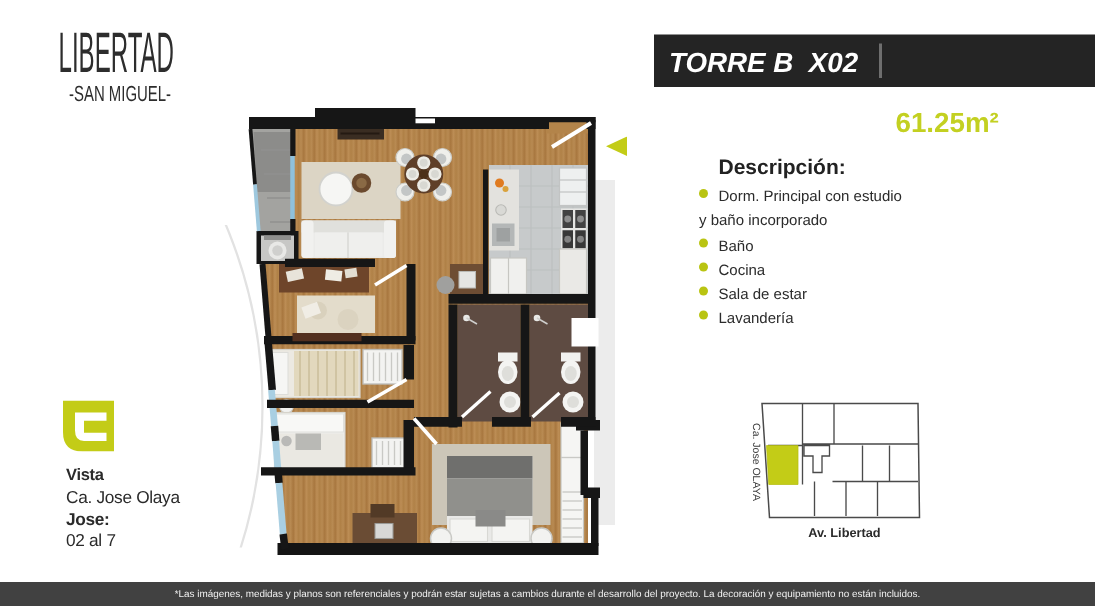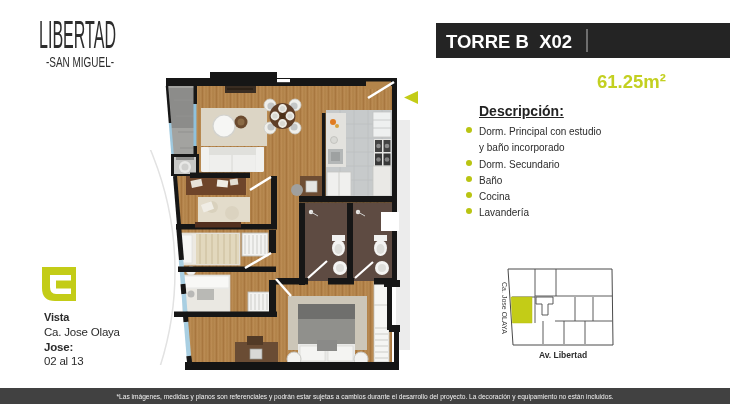--- a/index.html
+++ b/index.html
@@ -19,33 +19,33 @@
   <circle cx="-137" cy="271" r="312" fill="none" stroke="#e2e2e2" stroke-width="1.5" clip-path="url(#arcclip)"></circle>
 </svg>
 
 <svg class="abs" style="left:0;top:0" width="170" height="90" viewBox="0 0 170 90">
   <text x="39" y="48" font-size="38" fill="#2d2d2d" font-family="Liberation Sans, sans-serif" textLength="77" lengthAdjust="spacingAndGlyphs">LIBERTAD</text>
   <text x="46" y="67" font-size="14.5" fill="#2d2d2d" font-family="Liberation Sans, sans-serif" textLength="68" lengthAdjust="spacingAndGlyphs">-SAN MIGUEL-</text>
 </svg>
 
 <div class="abs" style="left:436px;top:23px;width:294px;height:35px;background:#242424;"></div>
 
-<div class="abs" style="left:446px;top:30.5px;width:200px;height:24px;color:#ffffff;font-size:18.5px;font-weight:bold;">TORRE B&nbsp; X02</div>
+<div class="abs" style="left:446px;top:30.5px;width:200px;height:24px;color:#ffffff;font-size:18.5px;font-weight:bold;font-style:italic;">TORRE B&nbsp; X02</div>
 
 <div class="abs" style="left:586px;top:29px;width:2px;height:23px;background:#6e6e6e;"></div>
 
 <div class="abs" style="left:597px;top:30.5px;width:120px;height:24px;color:#c3d021;font-size:18.5px;font-weight:bold;margin-top:40px;">61.25m²</div>
 
-<div class="abs" style="left:479px;top:103px;font-size:14px;font-weight:bold;color:#222;text-decoration:underline;">Descripción:</div>
+<div class="abs" style="left:479px;top:103px;font-size:14px;font-weight:bold;color:#222;">Descripción:</div>
 
 <div class="abs" style="left:466px;top:124px;font-size:10px;color:#2b2b2b;line-height:16.3px;">
-  <div><span style="display:inline-block;width:6px;height:6px;border-radius:3px;background:#b9c412;margin-right:7px;vertical-align:2px;"></span>Dorm. Principal con estudio<br><span style="margin-left:13px;">y baño incorporado</span></div>
-  <div><span style="display:inline-block;width:6px;height:6px;border-radius:3px;background:#b9c412;margin-right:7px;vertical-align:2px;"></span>Dorm. Secundario</div>
+  <div><span style="display:inline-block;width:6px;height:6px;border-radius:3px;background:#b9c412;margin-right:7px;vertical-align:2px;"></span>Dorm. Principal con estudio<br><span style="">y baño incorporado</span></div>
   <div><span style="display:inline-block;width:6px;height:6px;border-radius:3px;background:#b9c412;margin-right:7px;vertical-align:2px;"></span>Baño</div>
   <div><span style="display:inline-block;width:6px;height:6px;border-radius:3px;background:#b9c412;margin-right:7px;vertical-align:2px;"></span>Cocina</div>
+  <div><span style="display:inline-block;width:6px;height:6px;border-radius:3px;background:#b9c412;margin-right:7px;vertical-align:2px;"></span>Sala de estar</div>
   <div><span style="display:inline-block;width:6px;height:6px;border-radius:3px;background:#b9c412;margin-right:7px;vertical-align:2px;"></span>Lavandería</div>
 </div>
 
 <svg class="abs" style="left:480px;top:255px" width="250" height="130" viewBox="480 255 250 130">
 
   <polygon points="508,269 612,269 613,345 513,345" fill="#ffffff" stroke="#4a4a4a" stroke-width="1"></polygon>
 
   <g fill="none" stroke="#4a4a4a" stroke-width="0.9">
     <path d="M535,269 L535,323 M512,297 L535,297 M535,296 L612,296 M556,269 L556,296 M555,321 L612,321 M575,297 L575,321 M593,297 L593,321 M543,321 L543,344 M564,321 L564,344 M585,321 L585,344 M536,297 L553,297 L553,304 L548,304 L548,315 L542,315 L542,304 L536,304 Z"></path>
   </g>
@@ -61,21 +61,21 @@
   <path d="M0,0 L34,0 L34,34 L13,34 Q0,34 0,21 Z" fill="#c3cc17"></path>
   <path d="M8,8 L29,8 L29,13.5 L14,13.5 L14,21.5 L29,21.5 L29,27 L14,27 Q8,27 8,20 Z" fill="#ffffff"></path>
 </svg>
 
 <div class="abs" style="left:44px;top:311px;font-size:11px;font-weight:bold;color:#2b2b2b;letter-spacing:-0.2px;">Vista</div>
 
 <div class="abs" style="left:44px;top:326px;font-size:11.5px;color:#2b2b2b;letter-spacing:-0.2px;">Ca. Jose Olaya</div>
 
 <div class="abs" style="left:44px;top:341px;font-size:11.5px;font-weight:bold;color:#2b2b2b;letter-spacing:-0.2px;">Jose:</div>
 
-<div class="abs" style="left:44px;top:355px;font-size:11.5px;color:#2b2b2b;letter-spacing:-0.2px;">02 al 13</div>
+<div class="abs" style="left:44px;top:355px;font-size:11.5px;color:#2b2b2b;letter-spacing:-0.2px;">02 al 7</div>
 
 <svg class="abs" style="left:404px;top:91px" width="15" height="13" viewBox="0 0 15 13">
   <polygon points="0,6.5 14,0 14,13" fill="#c3cc17"></polygon>
 </svg>
 
 <div class="abs" style="left:0;top:388px;width:730px;height:16px;background:#414141;"></div>
 
 <div class="abs" style="left:0;top:392.5px;width:730px;text-align:center;color:#f2f2f2;font-size:6.6px;">*Las imágenes, medidas y planos son referenciales y podrán estar sujetas a  cambios durante el desarrollo del proyecto. La decoración y equipamiento no están incluidos.</div>
 
 <svg id="plan" class="abs" style="left:150px;top:60px" width="320" height="330" viewBox="0 0 320 330">

